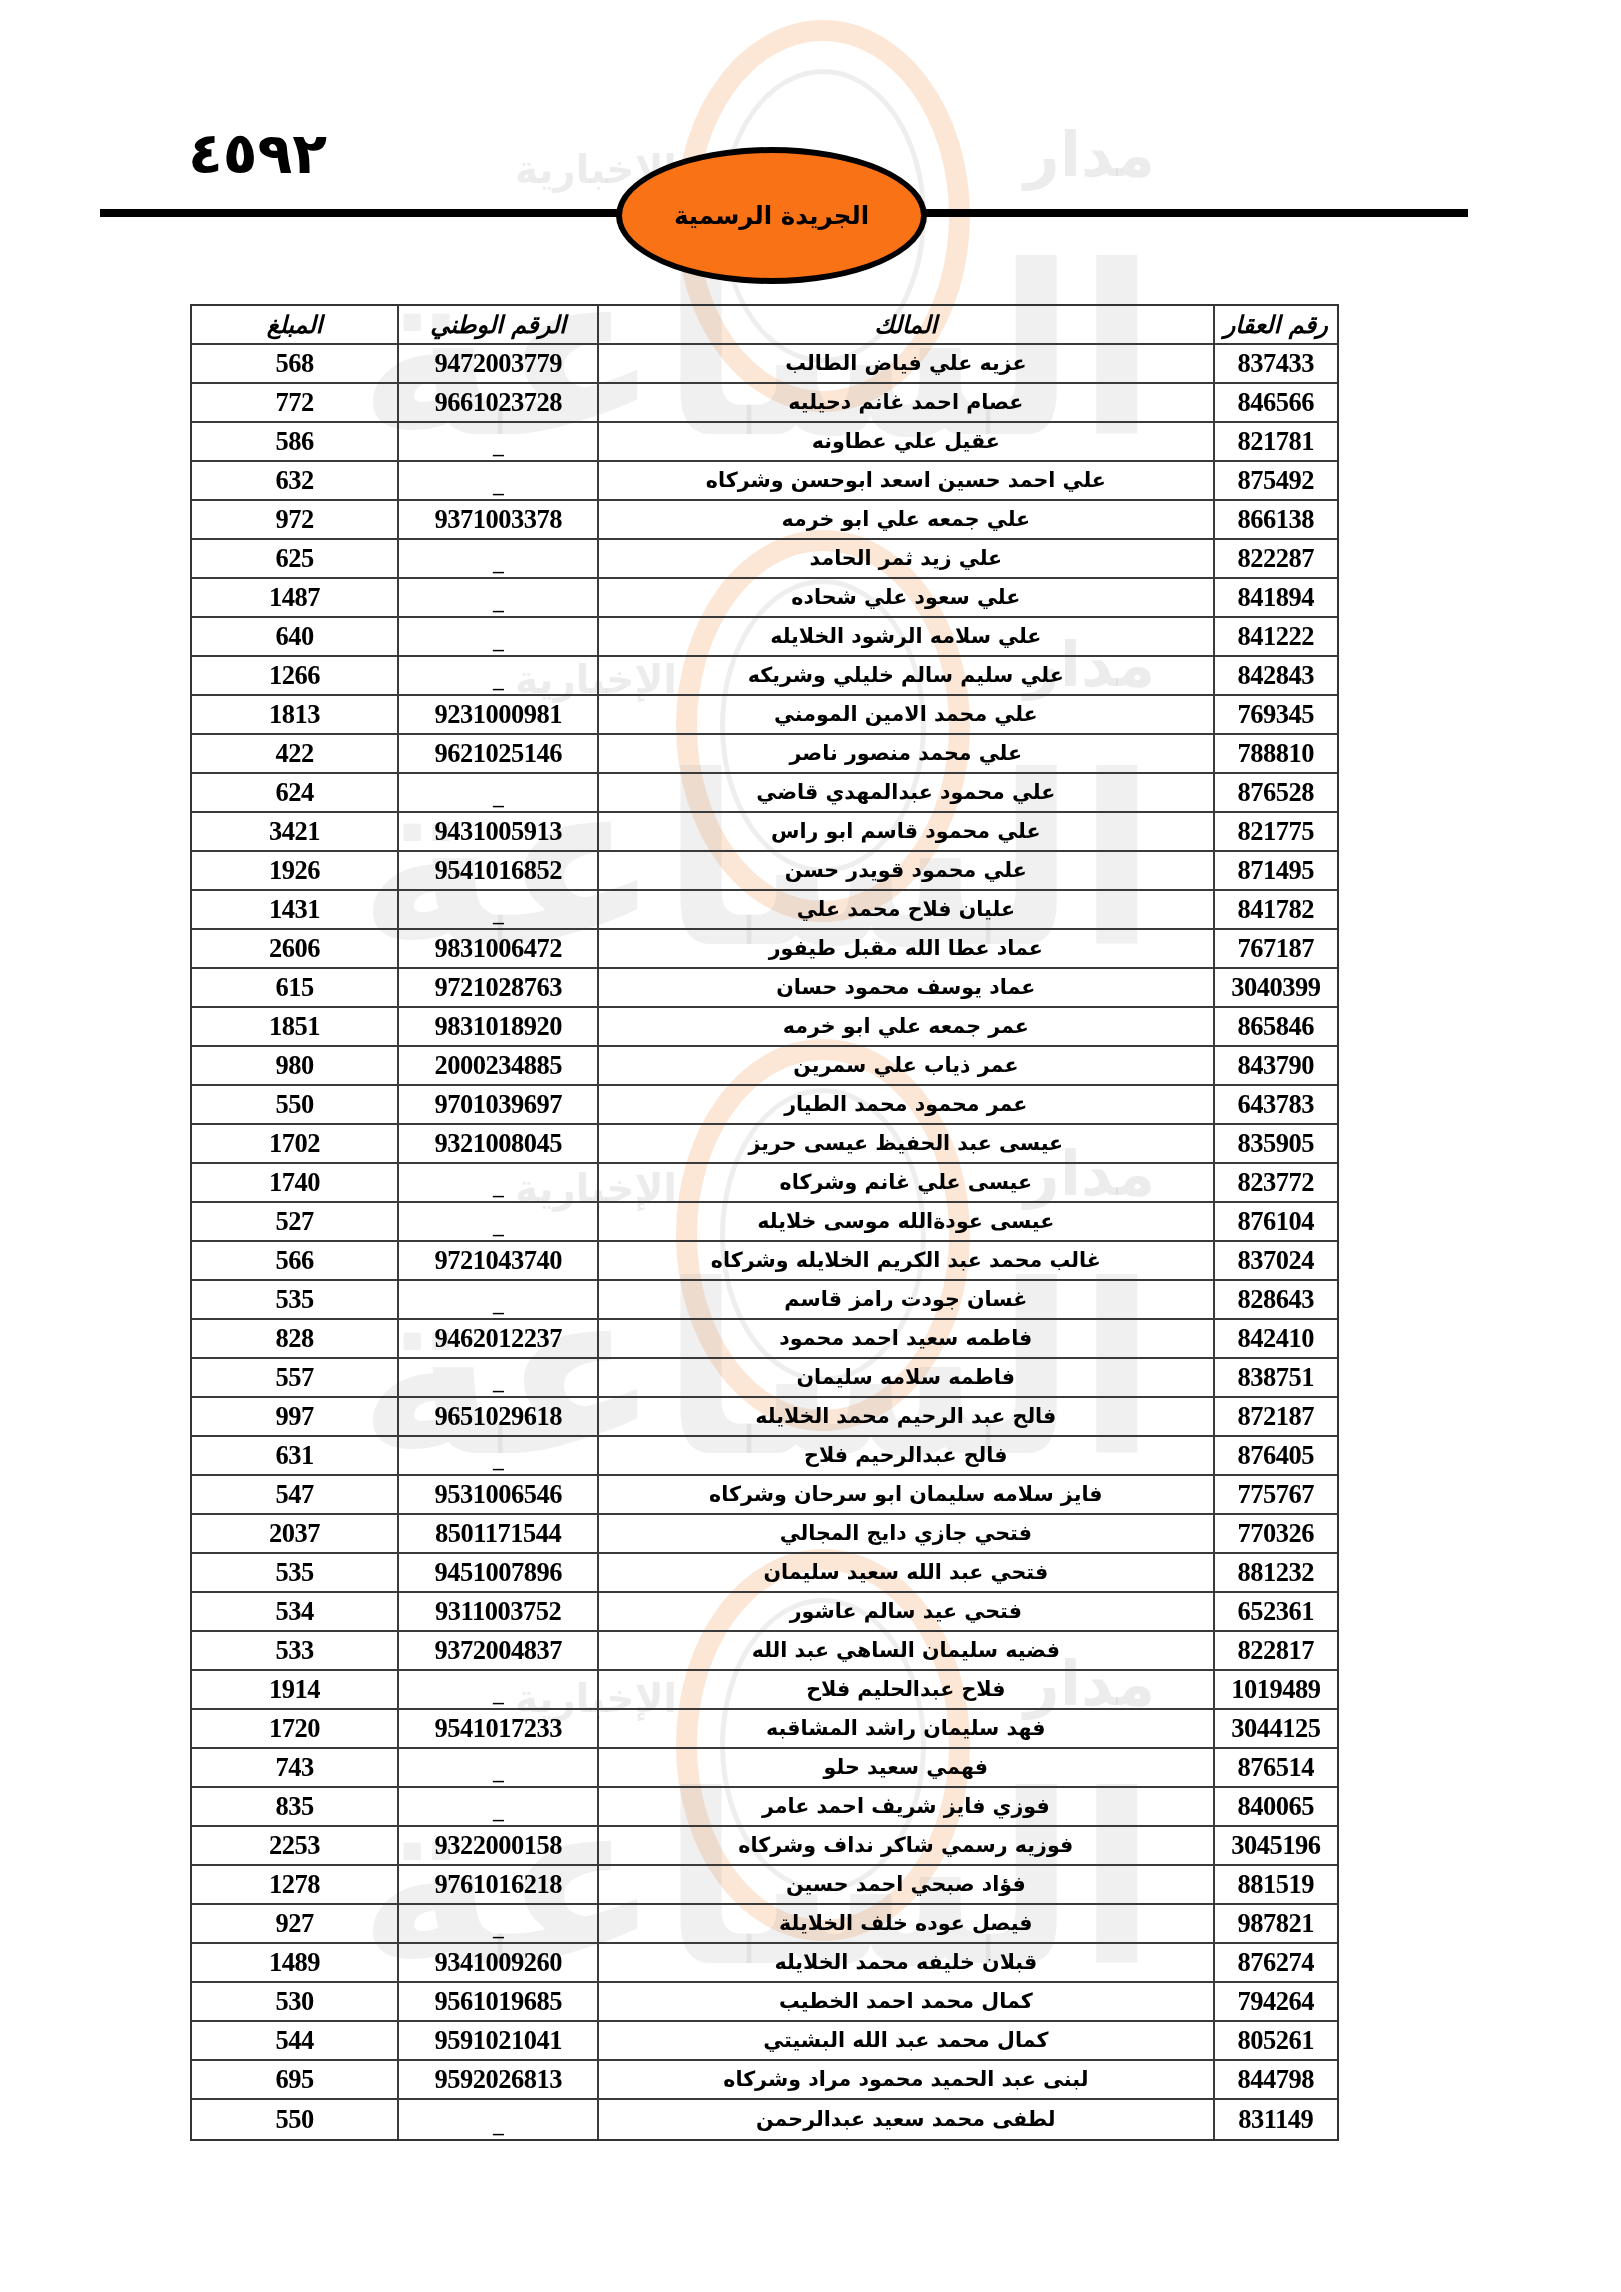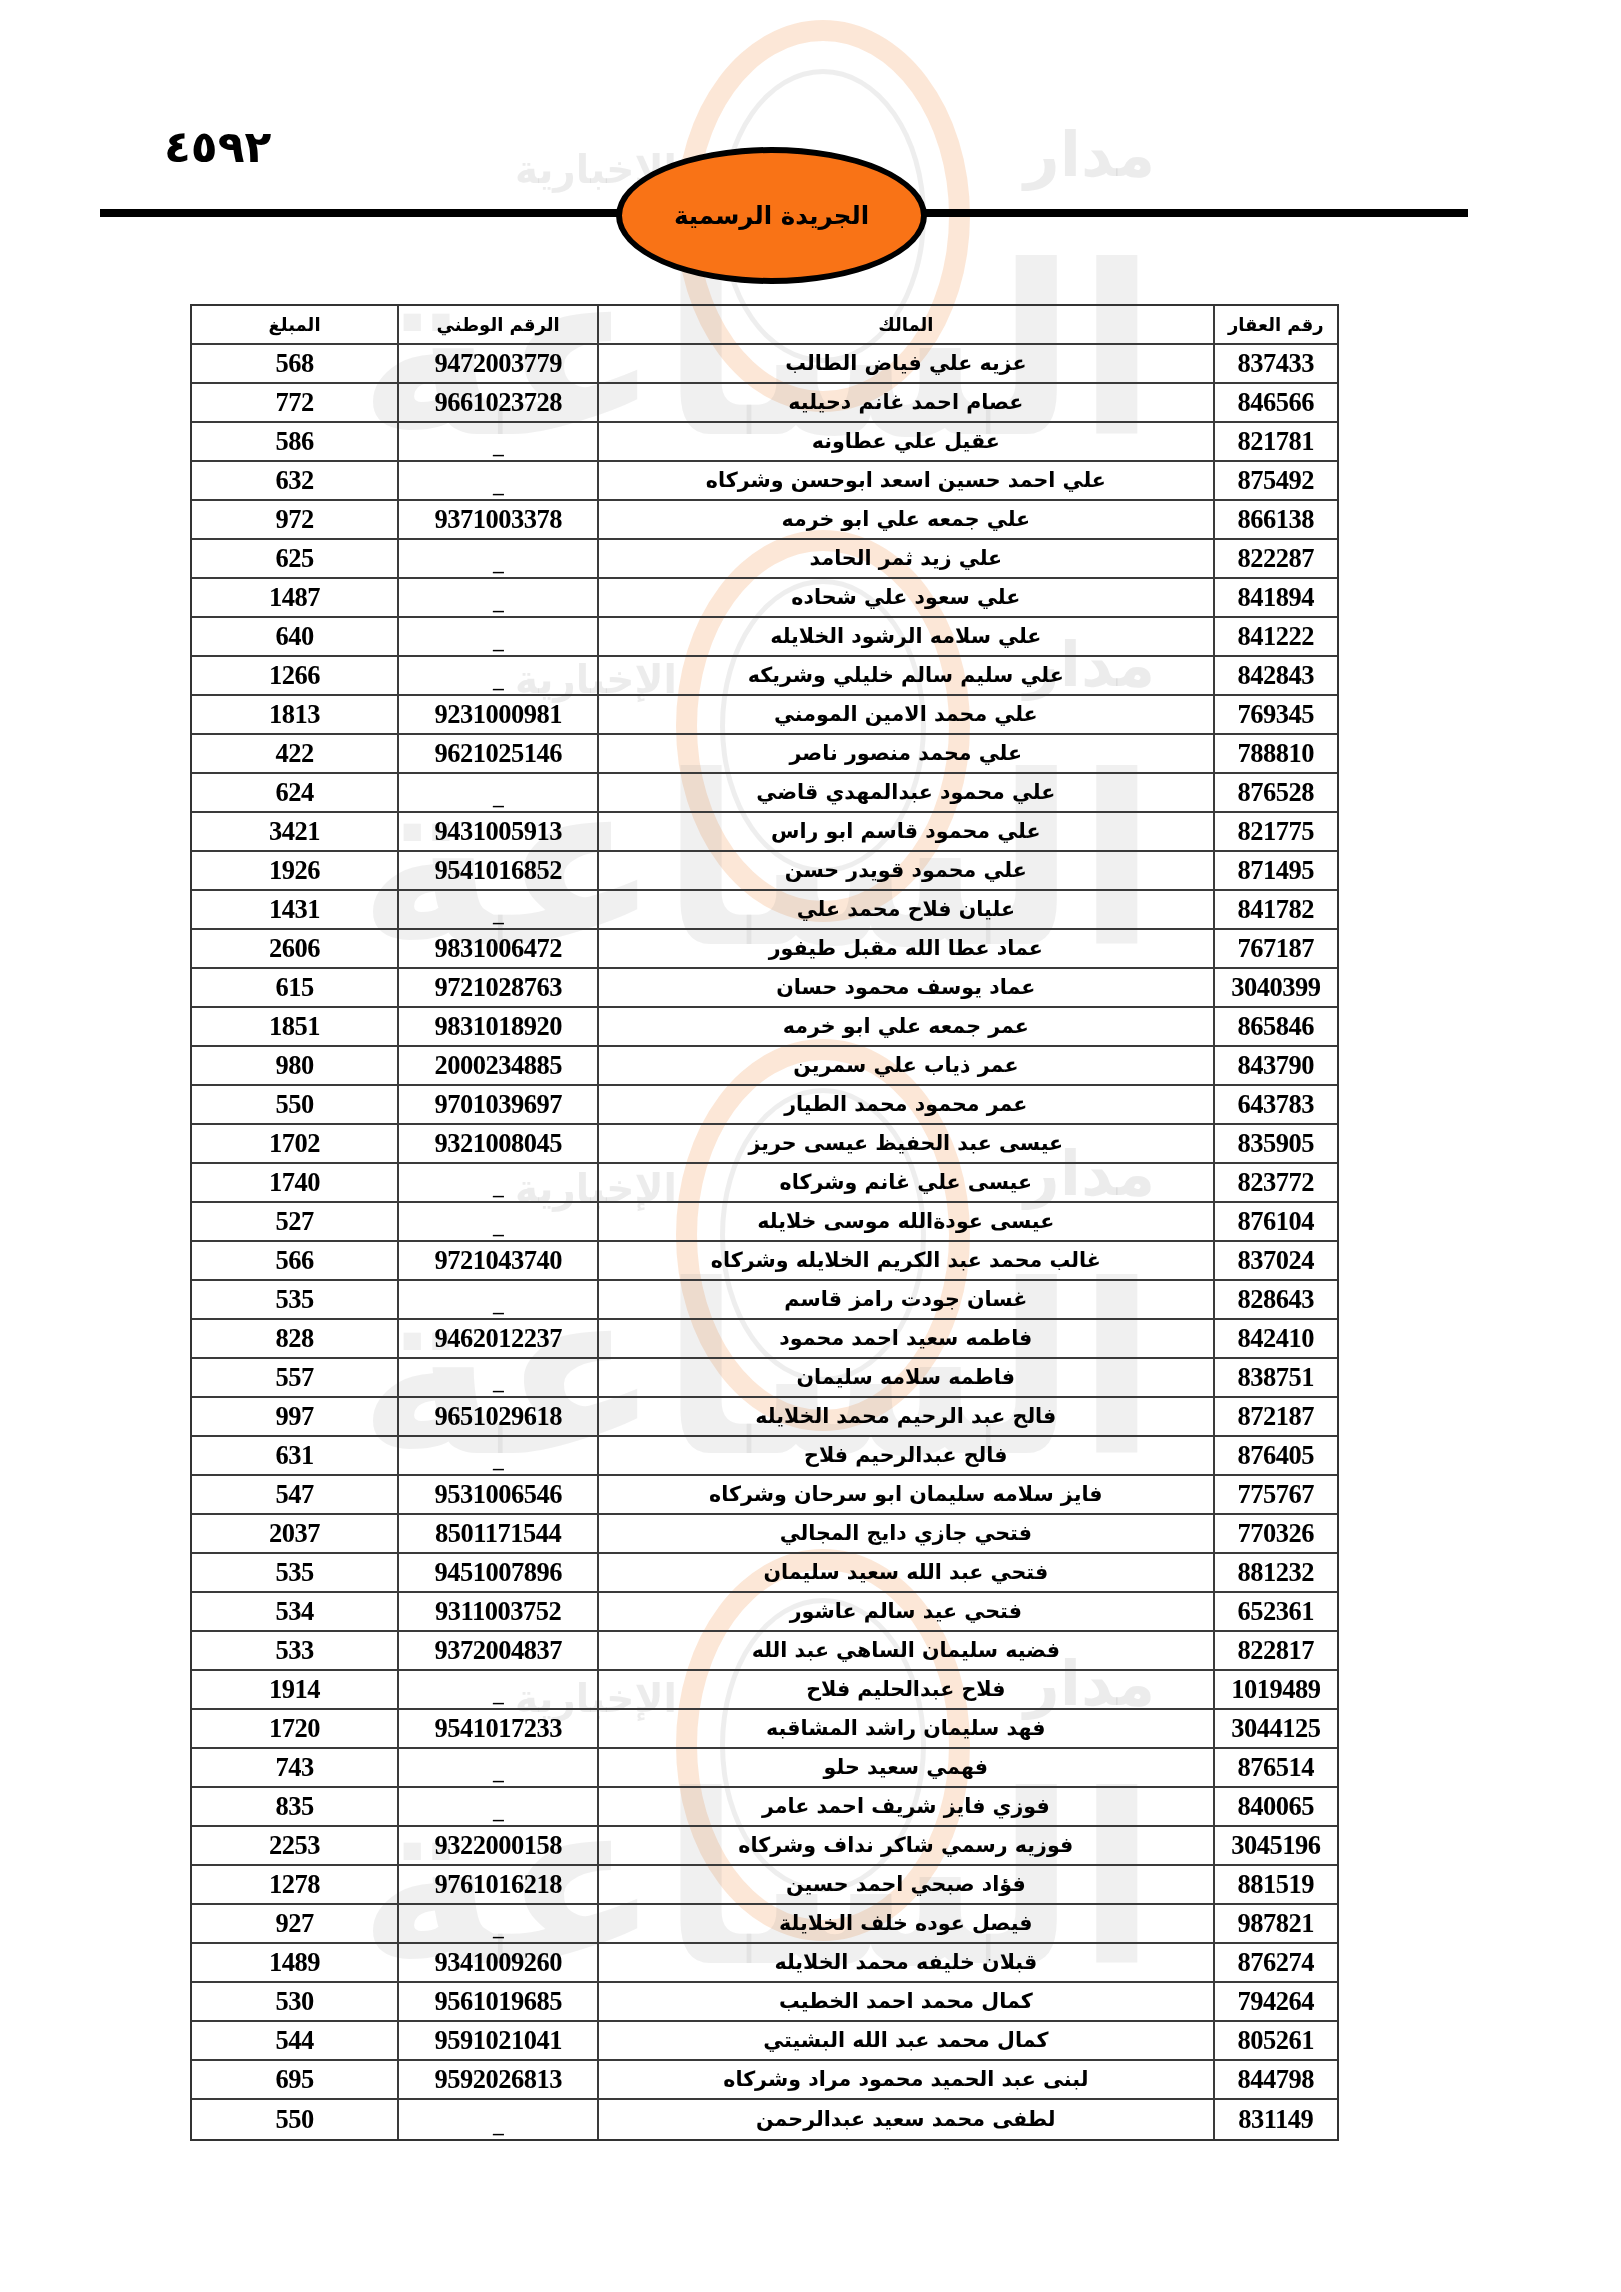--- a/index.html
+++ b/index.html
@@ -75,25 +75,25 @@
     font-weight: bold;
     font-size: 235px;
     line-height: 1;
     color: rgba(140, 140, 140, 0.13);
     direction: rtl;
   }
 
   
   .page-number {
     position: absolute;
-    left: 164px;
+    left: 188px;
     top: 125px;
     font-family: "DejaVu Sans", sans-serif;
     font-weight: bold;
-    font-size: 44px;
+    font-size: 57px;
     line-height: 1;
     letter-spacing: 2px;
     z-index: 2;
   }
   .header-rule {
     position: absolute;
     left: 100px;
     top: 209px;
     width: 1368px;
     height: 7.8px;
@@ -148,21 +148,22 @@
   .records-table tr > :last-child {
     border-left-width: 0;
   }
   .records-table tbody tr:last-child td {
     border-bottom-width: 0;
   }
   .records-table th {
     height: 39px;
     font-family: "DejaVu Sans", sans-serif;
     font-weight: bold;
-    font-size: 18px;
+    font-size: 24px;
+    font-style: italic;
   }
   .records-table td {
     height: 39px;
     font-weight: bold;
     font-size: 26.5px;
     line-height: 1;
   }
   .col-parcel { width: 122px; margin-top: 39px; }
   .col-owner  { width: 603px; }
   .col-nid    { width: 196px; }

